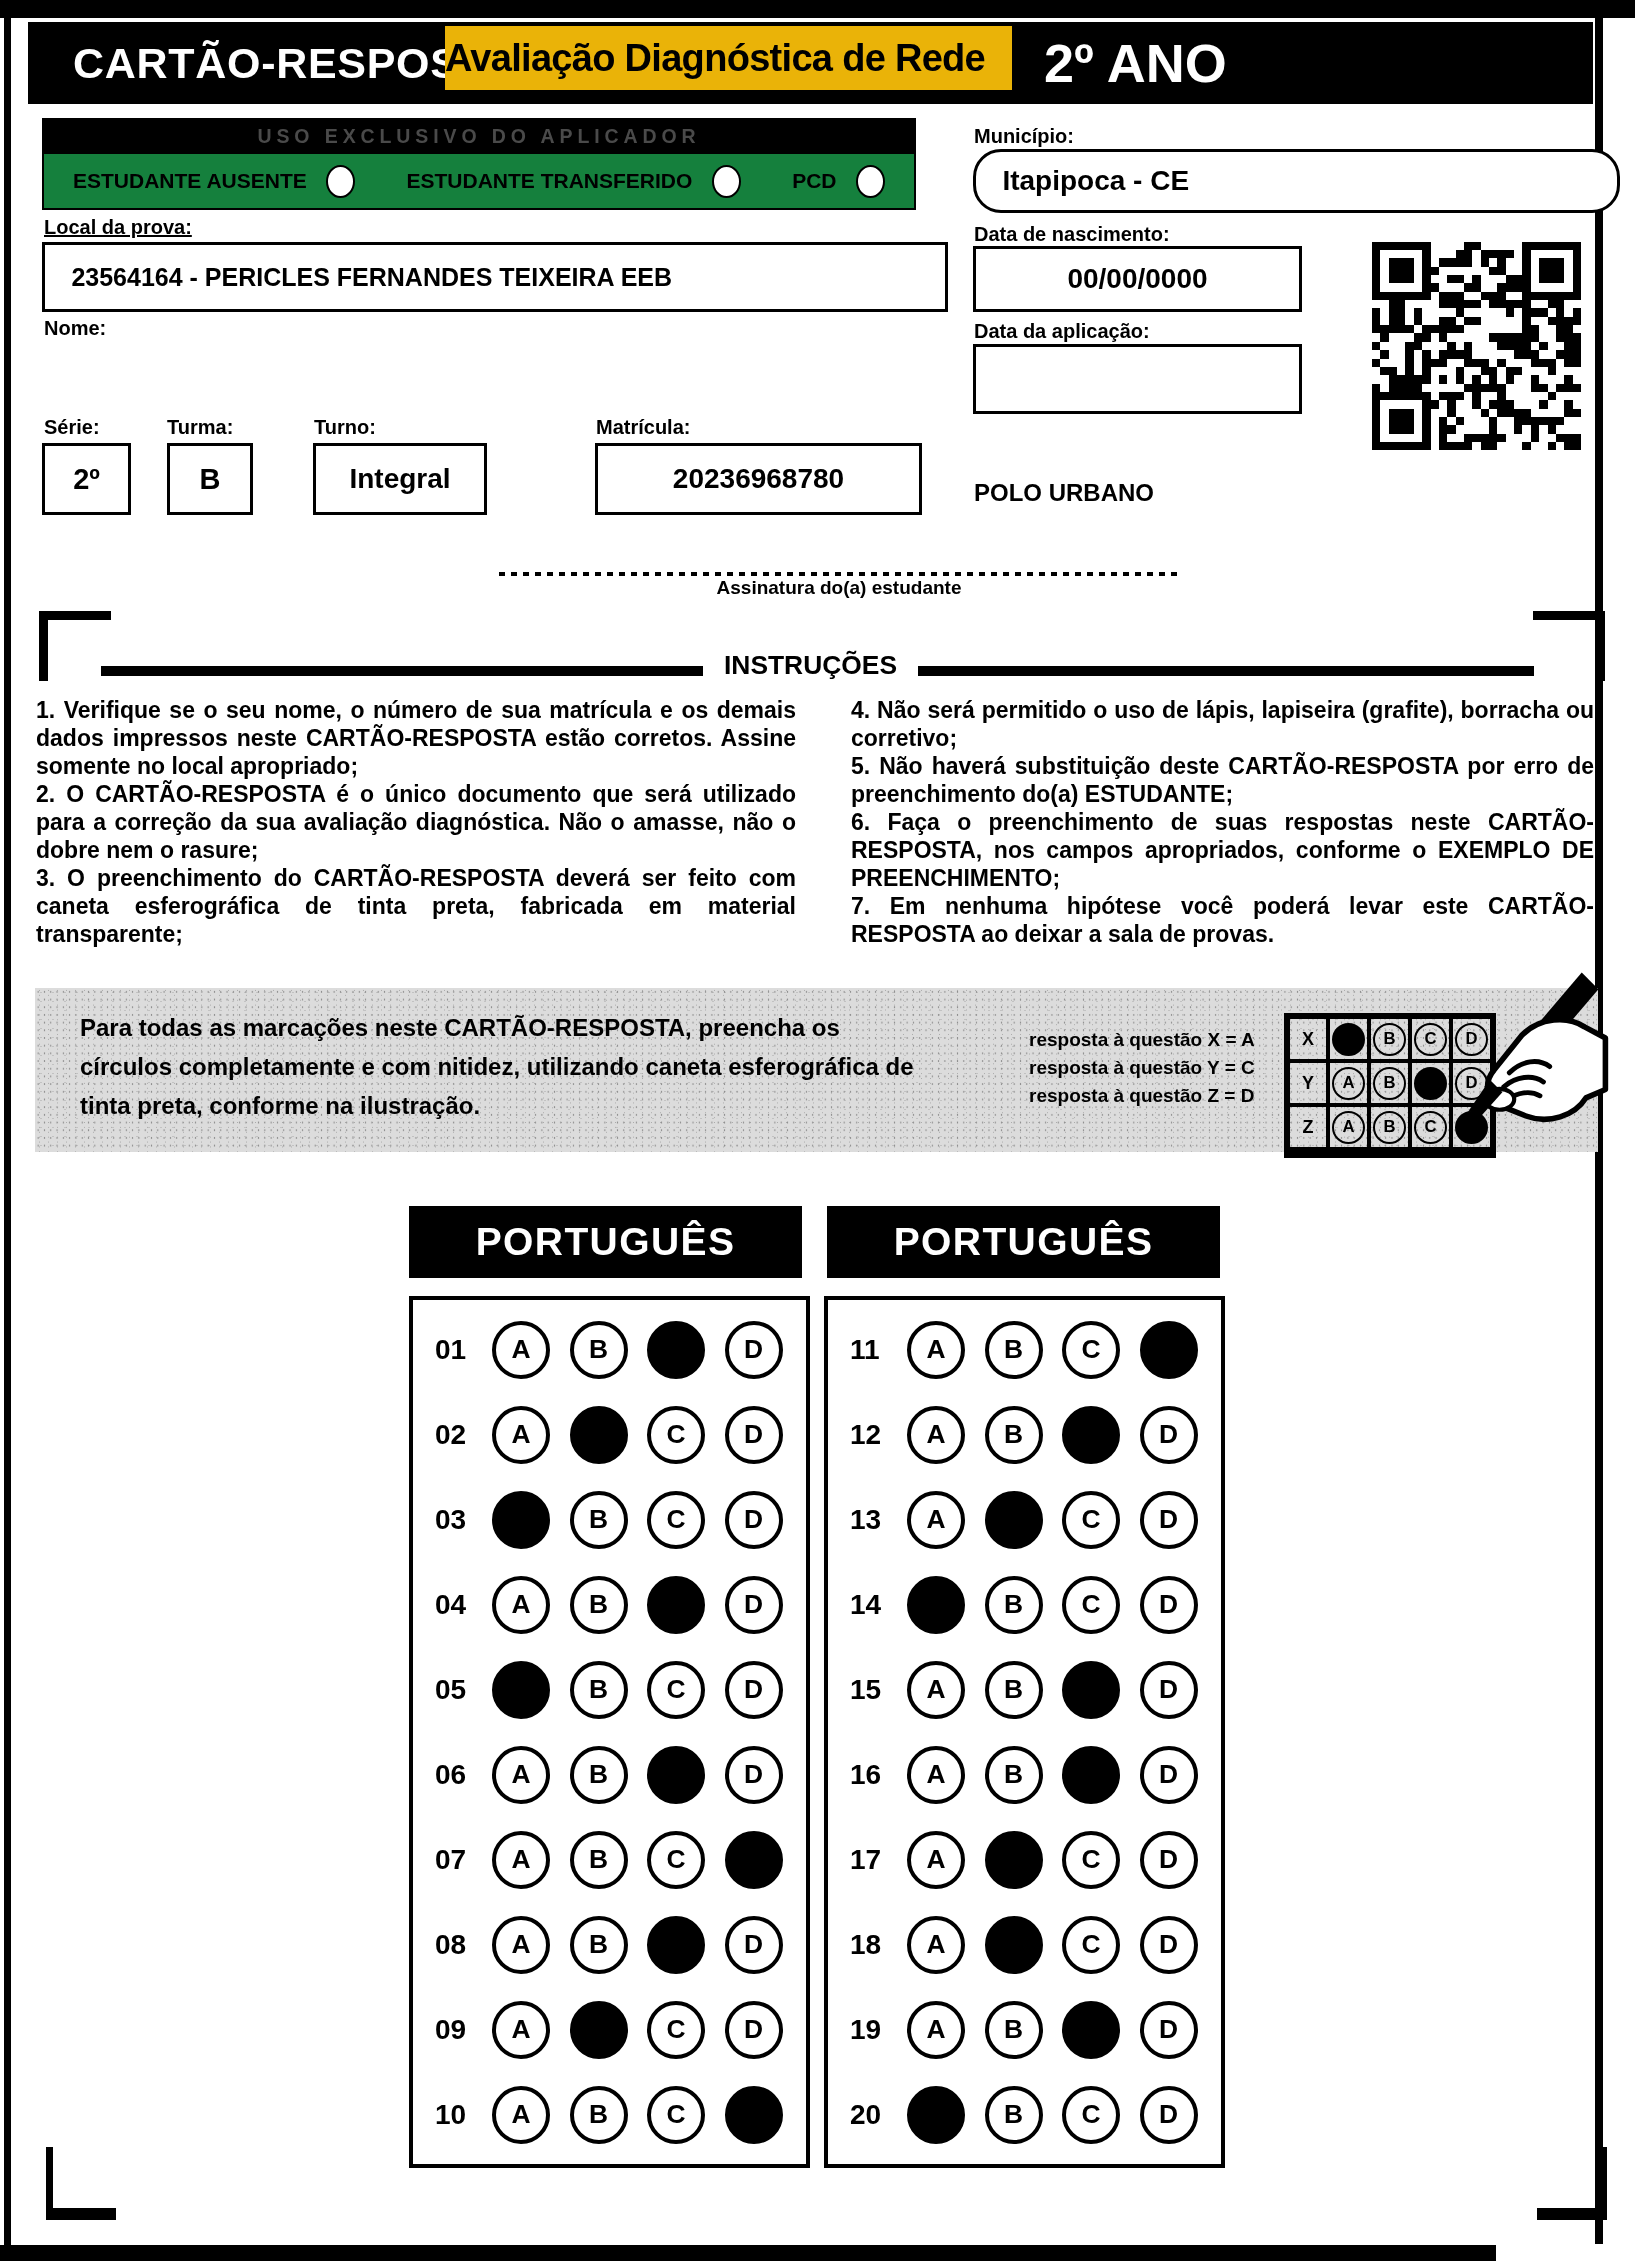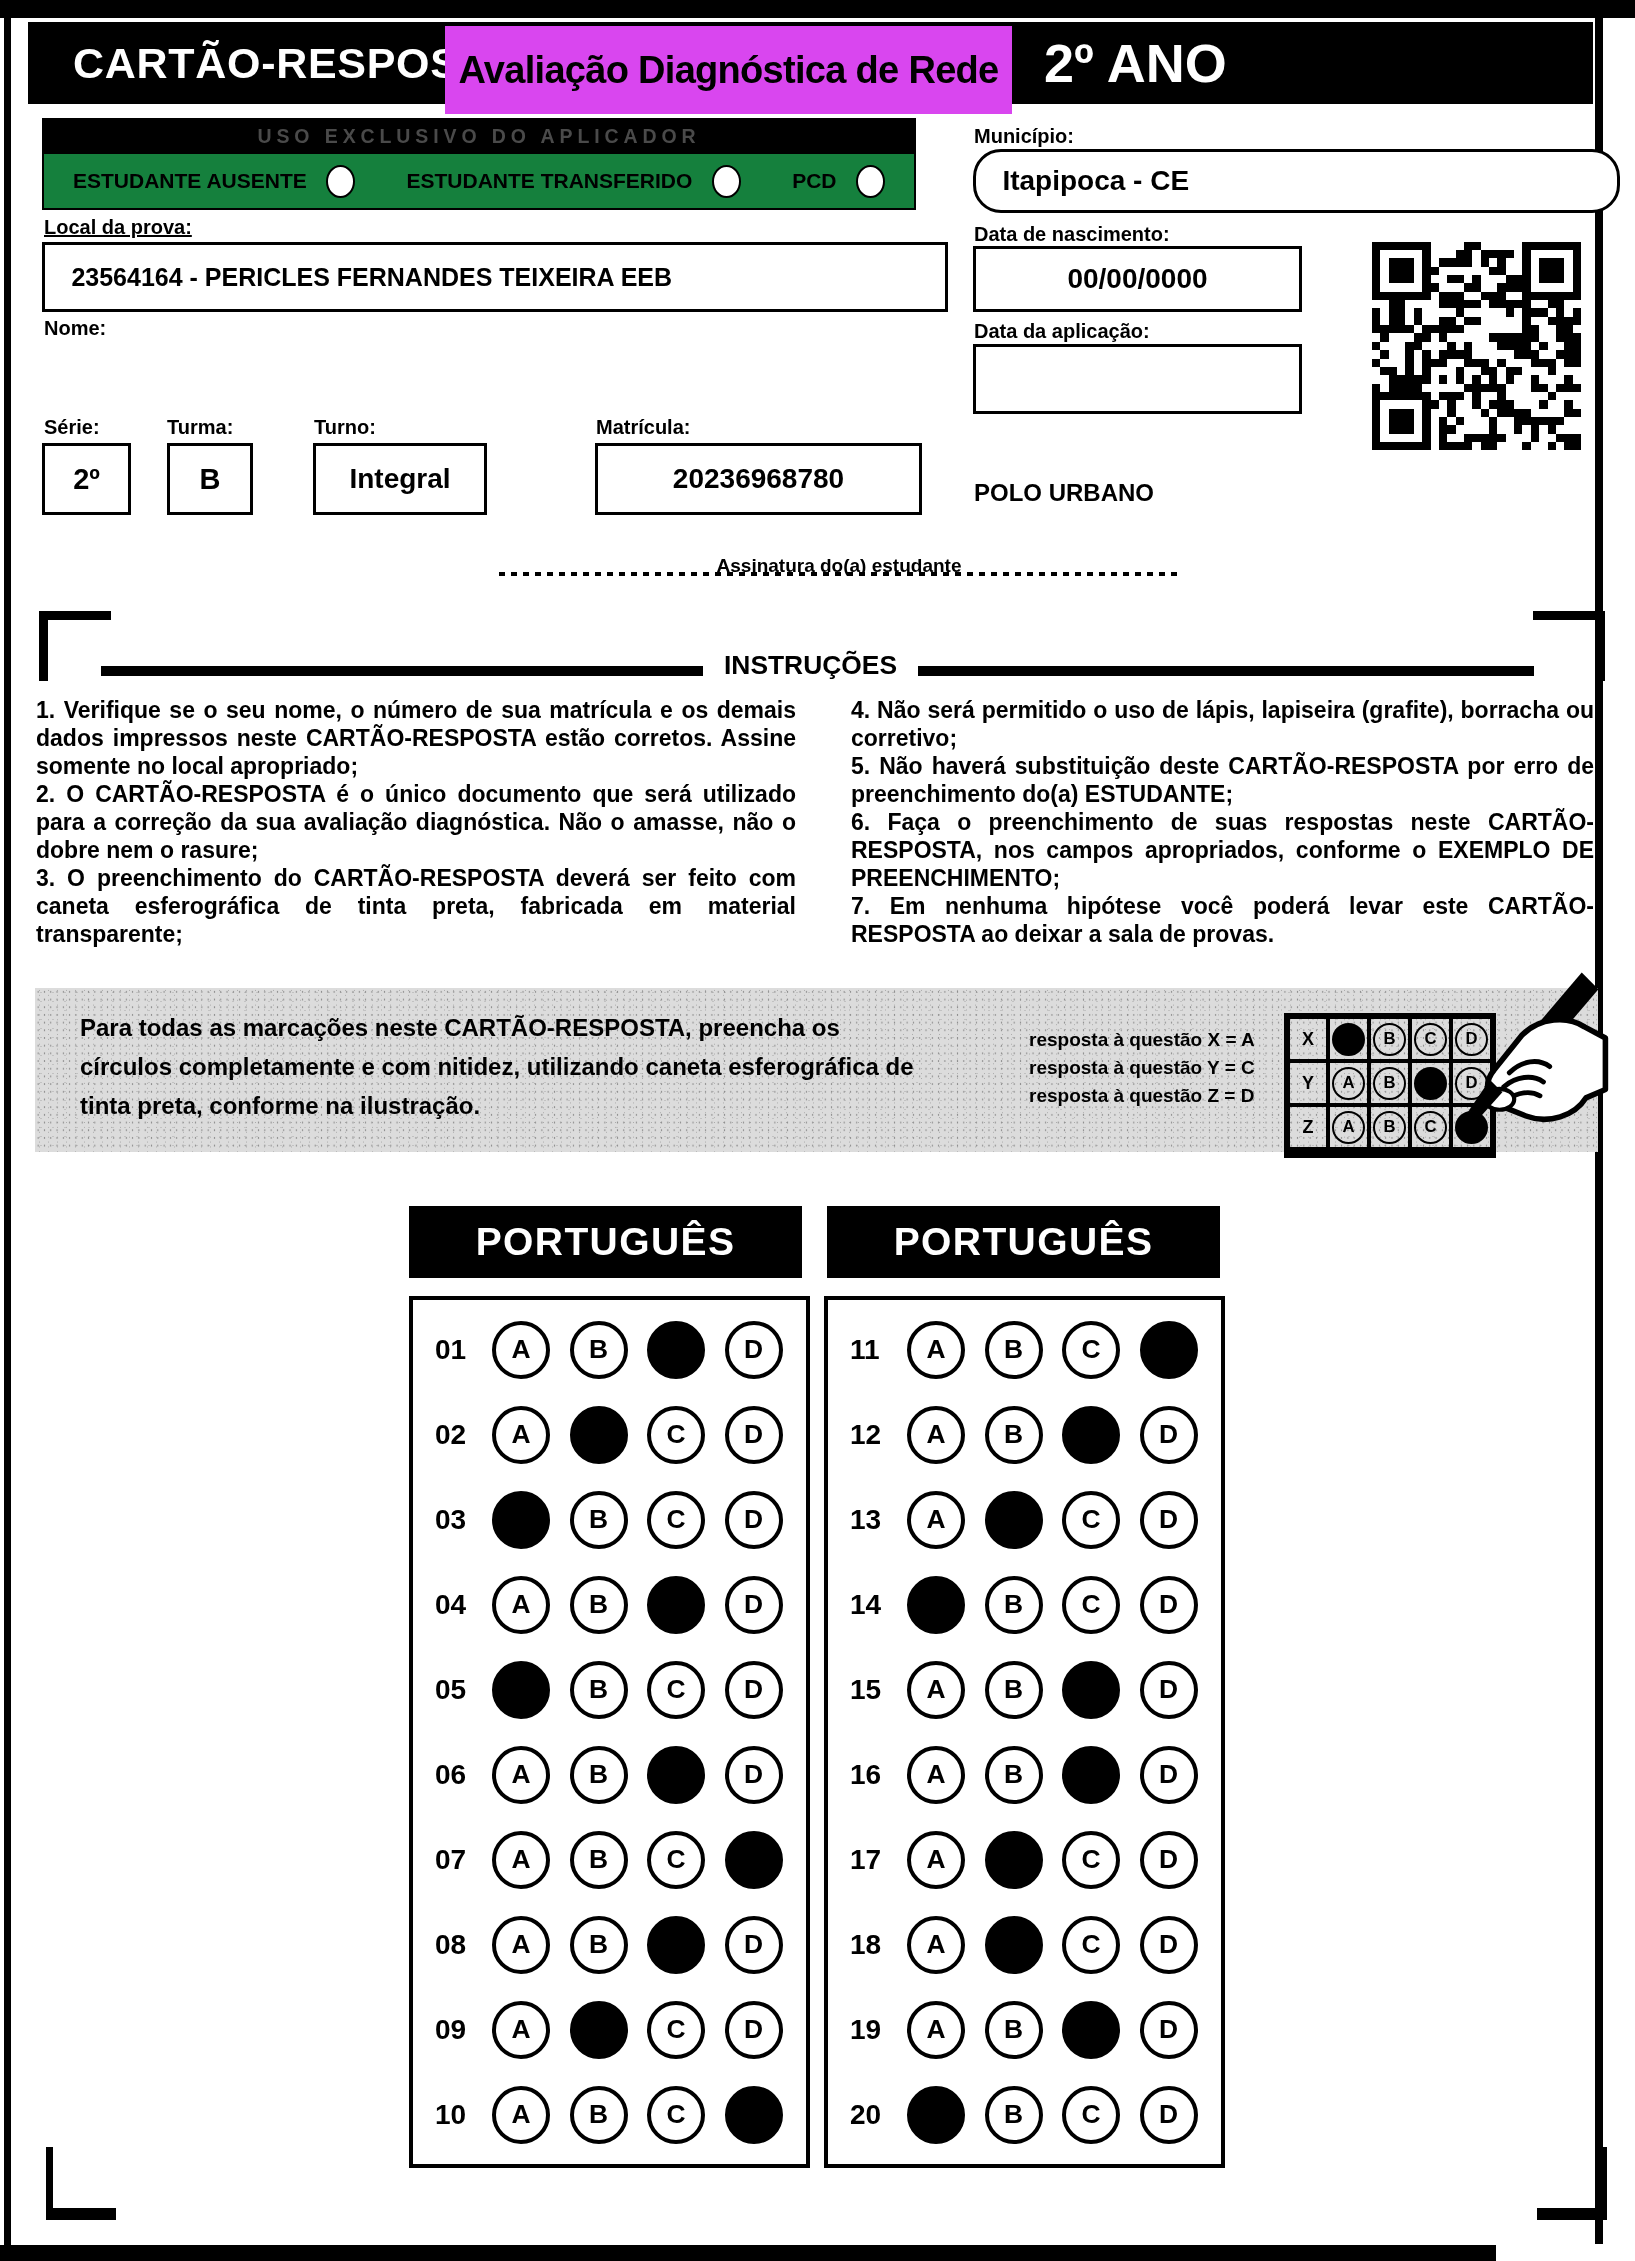--- a/index.html
+++ b/index.html
@@ -9,22 +9,22 @@
   
   .frame-top{position:absolute;left:0;top:0;width:1635px;height:18px;background:#000;}
   .frame-left{position:absolute;left:4.2px;top:18px;width:7px;height:2243px;background:#000;}
   .frame-right{position:absolute;left:1595px;top:18px;width:8.3px;height:2226px;background:#000;}
   .frame-bottom{position:absolute;left:0;top:2245px;width:1496px;height:16.7px;background:#000;}
 
   
   .header-bar{position:absolute;left:28px;top:22px;width:1565px;height:82px;background:#000;}
   .card-title{position:absolute;left:73px;top:22px;height:82px;display:flex;align-items:center;
     color:#fff;font-size:43px;font-weight:bold;letter-spacing:0.7px;}
-  .assessment-box{position:absolute;left:445px;top:26.4px;width:567px;height:88px;background:#d946ef;
-    display:flex;align-items:center;justify-content:center;}
+  .assessment-box{position:absolute;left:445px;top:26.4px;width:567px;height:64px;background:#eab308;
+    display:flex;align-items:center;}
   .assessment-title{font-size:38px;font-weight:bold;letter-spacing:-0.7px;}
   .grade{position:absolute;left:1044px;top:22px;height:82px;display:flex;align-items:center;
     color:#fff;font-size:54px;font-weight:bold;}
 
   
   .admin-block{position:absolute;left:42px;top:118px;width:874px;}
   .admin-bar{height:36px;background:#000;display:flex;align-items:center;justify-content:center;}
   .admin-bar span{color:#4a4a4a;font-size:19.5px;font-weight:bold;letter-spacing:4.9px;}
   .admin-row{height:54px;border:2.8px solid #000;border-top:none;background:#15803d;
     display:flex;align-items:center;justify-content:space-between;padding:0 29px;}
@@ -39,21 +39,21 @@
   .fbox.centered{justify-content:center;}
 
   
   .qr{position:absolute;left:1372px;top:240px;width:209px;height:212px;}
 
   .polo{position:absolute;left:974px;top:479px;font-size:24px;font-weight:bold;}
 
   
   .sig-line{position:absolute;left:499px;top:572px;width:680px;height:4.2px;
     background-image:repeating-linear-gradient(90deg,#000 0 5.6px,transparent 5.6px 12px);}
-  .sig-label{position:absolute;left:665px;top:555px;width:348px;text-align:center;
+  .sig-label{position:absolute;left:665px;top:577px;width:348px;text-align:center;
     font-size:19px;font-weight:bold;}
 
   
   .corner{position:absolute;width:63px;height:61px;}
   .corner.tl{left:39px;top:611px;border-top:9px solid #000;border-left:9px solid #000;}
   .corner.tr{left:1533px;top:611px;border-top:9px solid #000;border-right:9px solid #000;}
   .corner.bl{left:46px;top:2147px;border-left:7.7px solid #000;border-bottom:12px solid #000;}
   .corner.br{left:1537px;top:2147px;border-right:7.7px solid #000;border-bottom:12px solid #000;}
 
   

